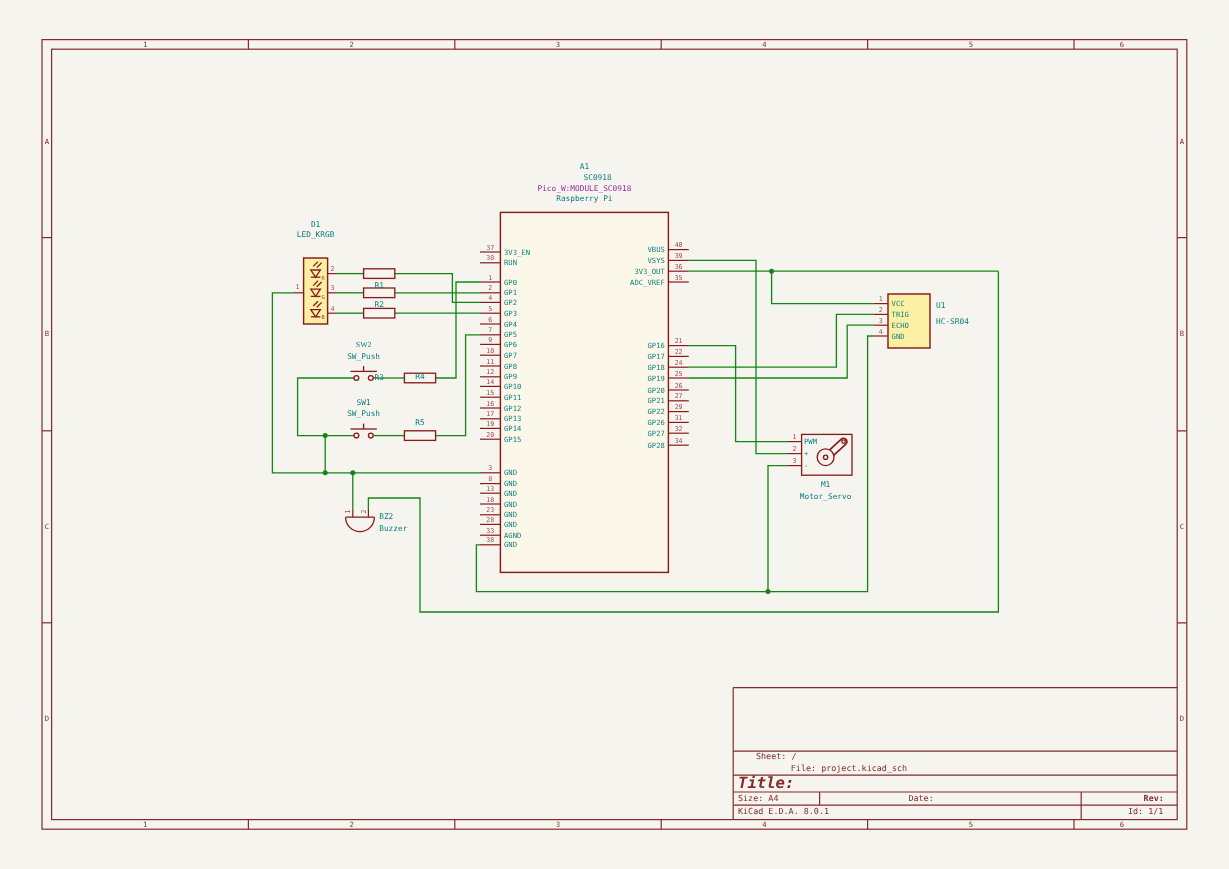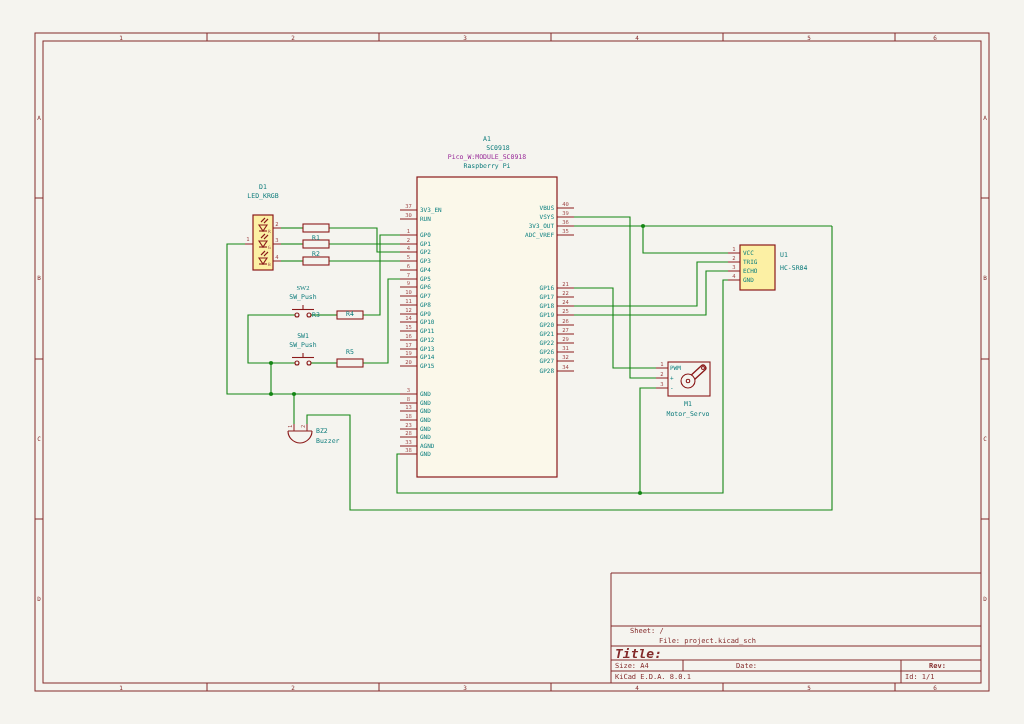--- a/index.html
+++ b/index.html
@@ -360,17 +360,17 @@
   <div class="lbl l" style="left:780px;top:255px;">U1</div>
   <div class="lbl l" style="left:780px;top:268px;">HC-SR04</div>
 
   <div class="lbl" style="left:688px;top:404px;">M1</div>
   <div class="lbl" style="left:688px;top:414px;">Motor_Servo</div>
 
   <div class="lbl l tb" style="left:615px;top:631px;margin-left:15px;">Sheet: /</div>
   <div class="lbl l tb" style="left:615px;top:641px;padding-left:44px;">File: project.kicad_sch</div>
   <div class="lbl l tb tb-title" style="left:615px;top:653px;">Title:</div>
   <div class="lbl l tb" style="left:615px;top:666px;">Size: A4</div>
-  <div class="lbl l tb" style="left:688px;top:666px;padding-left:48px;">Date:</div>
-  <div class="lbl l tb tb-b" style="left:929px;top:666px;">Rev:</div>
+  <div class="lbl l tb" style="left:709px;top:666px;padding-left:48px;">Date:</div>
+  <div class="lbl l tb tb-b" style="left:953px;top:666px;">Rev:</div>
   <div class="lbl l tb" style="left:615px;top:677px;">KiCad E.D.A. 8.0.1</div>
-  <div class="lbl l tb" style="left:905px;top:677px;">Id: 1/1</div>
+  <div class="lbl l tb" style="left:940px;top:677px;">Id: 1/1</div>
 </div>
 
 </body></html>

